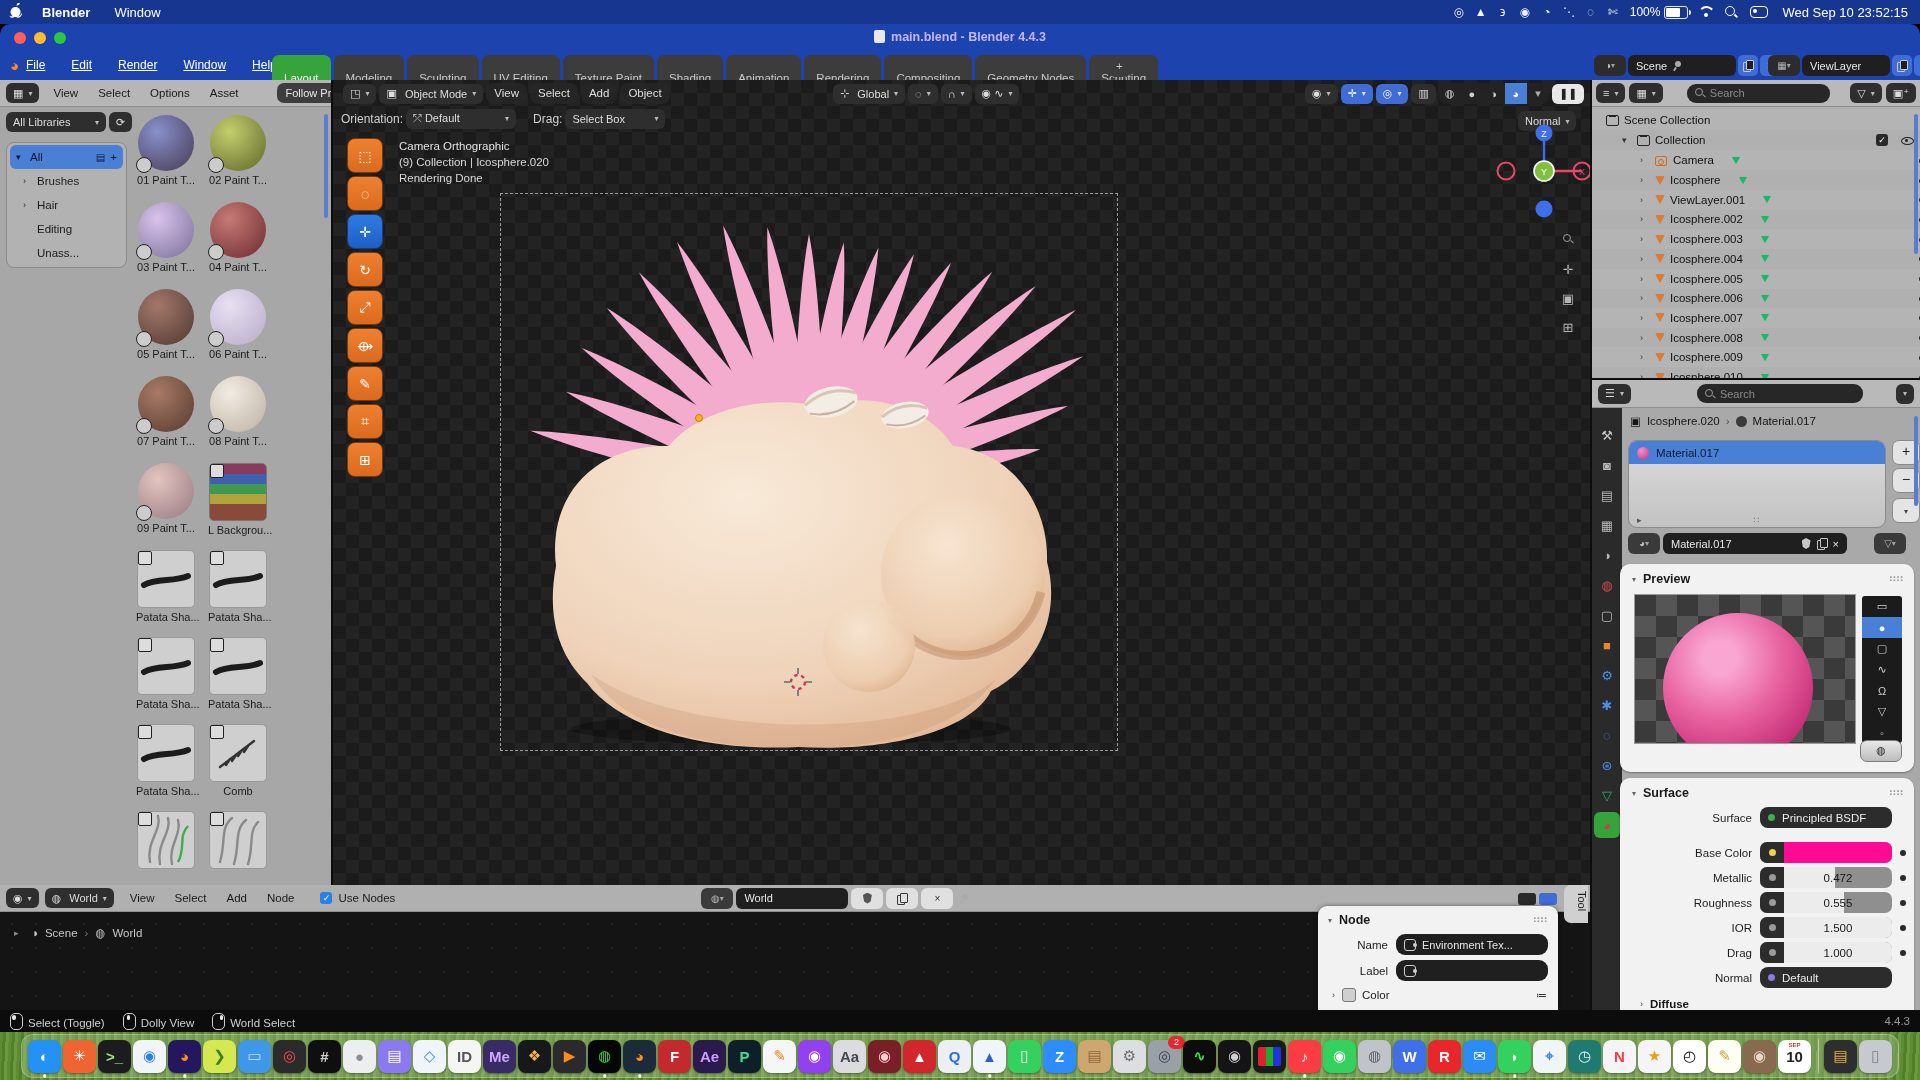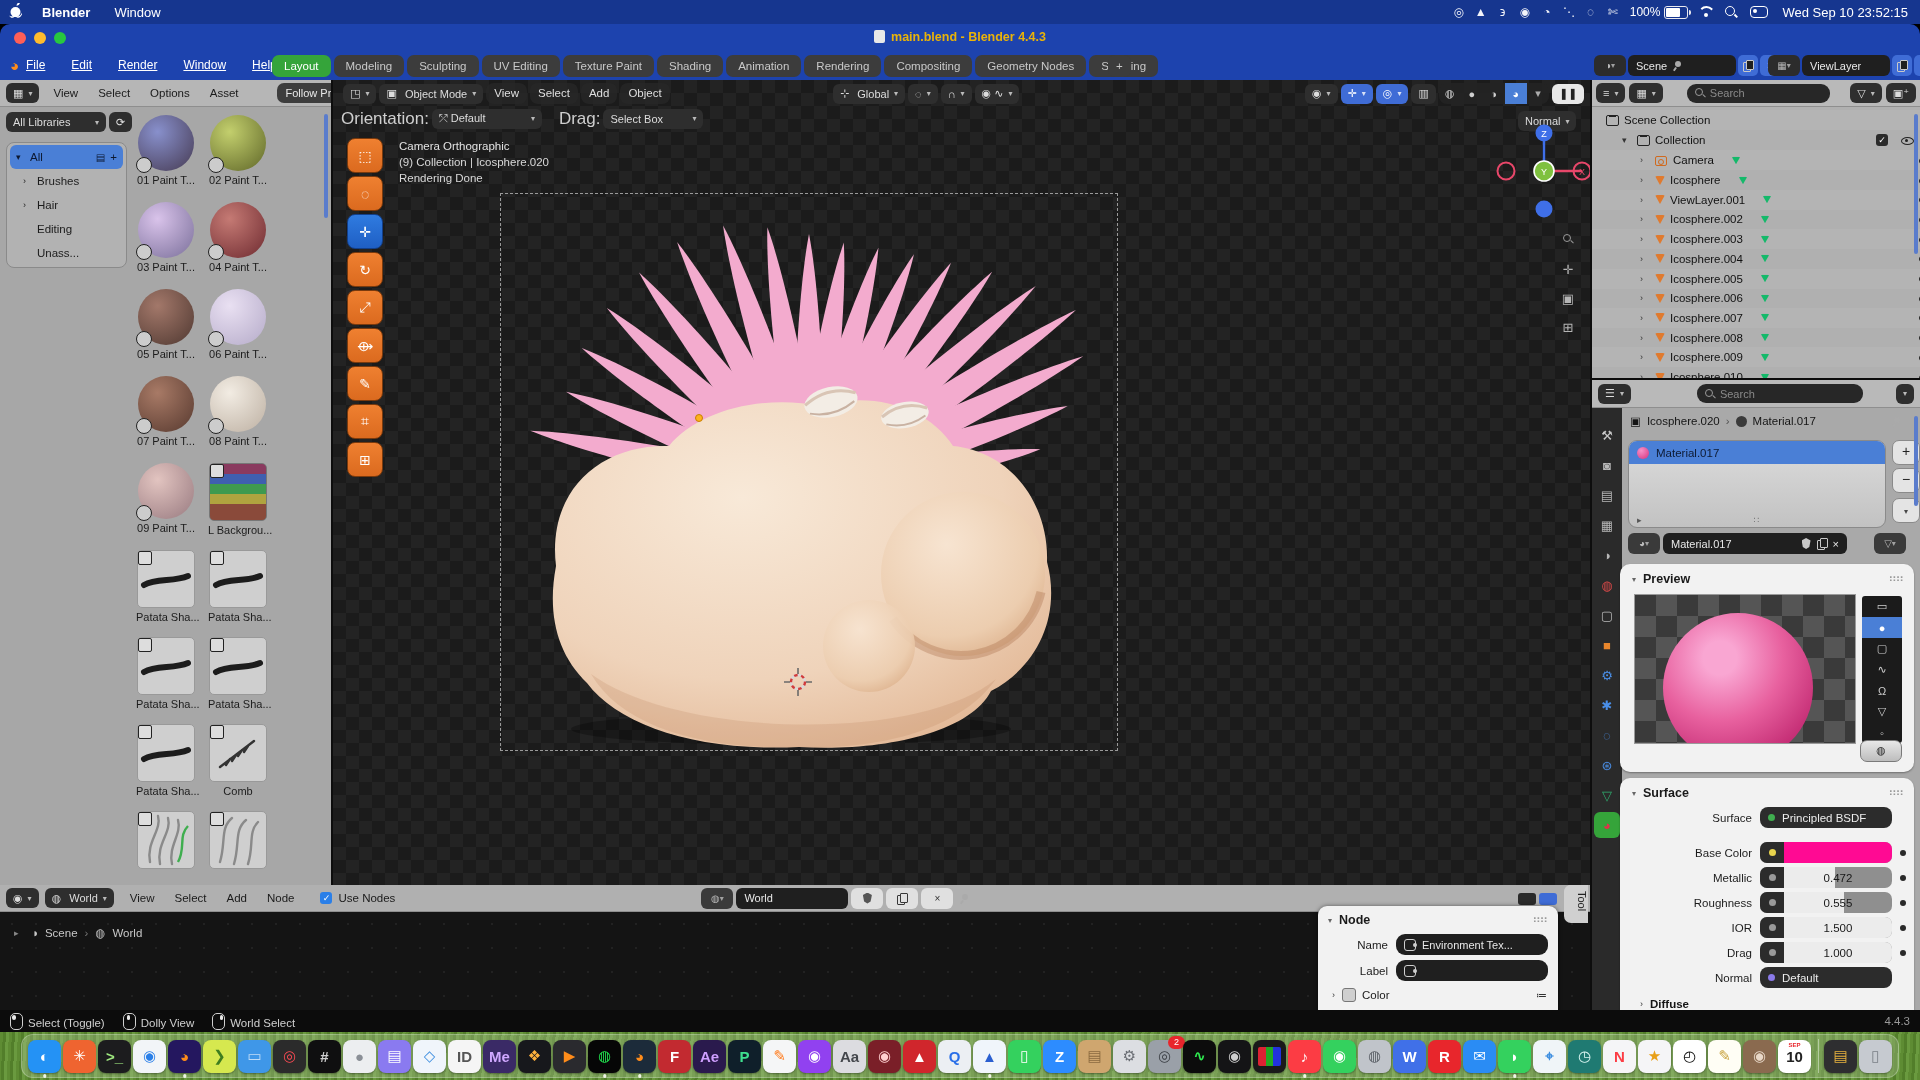--- a/index.html
+++ b/index.html
@@ -22,28 +22,28 @@
   .wifi::after{content:"";position:absolute;left:5.5px;top:7px;width:4px;height:4px;background:#fff;border-radius:50%;}
   .magw{width:13px;height:13px;position:relative;margin:0 6px;}
   .magw::before{content:"";position:absolute;left:0;top:0;width:8px;height:8px;border:1.6px solid #fff;border-radius:50%;}
   .magw::after{content:"";position:absolute;left:9px;top:9px;width:4px;height:1.6px;background:#fff;transform:rotate(45deg);}
   .ccen{width:16px;height:10px;border:1.4px solid #fff;border-radius:4px;margin:0 6px;position:relative;}
   .ccen::before{content:"";position:absolute;left:2px;top:1.5px;width:4px;height:4px;background:#fff;border-radius:50%;}
   #menubar .clock{padding:0 12px 0 8px;white-space:nowrap;}
   
   #titlebar{position:absolute;left:0;top:24px;width:1920px;height:28px;background:#1d43ae;border-radius:10px 10px 0 0;}
   .tl{position:absolute;top:8px;width:12px;height:12px;border-radius:50%;}
-  #titlebar .title{position:absolute;left:0;right:0;top:6px;text-align:center;color:#eab308;font-size:12.5px;font-weight:bold;}
+  #titlebar .title{position:absolute;left:0;right:0;top:6px;text-align:center;color:#c4b5fd;font-size:12.5px;font-weight:bold;}
   #titlebar .title .doc{display:inline-block;width:11px;height:13px;background:#e8e8e8;border-radius:2px;margin-right:6px;vertical-align:-2px;}
   
   #topbar{position:absolute;left:0;top:52px;width:1920px;height:28px;background:#1d43ae;color:#fff;font-size:12px;}
   #topbar .logo{position:absolute;left:10px;top:5px;color:#ff8c1a;font-size:15px;}
   #topbar .tmenu{position:absolute;top:6px;text-decoration:underline;}
   .tabs{position:absolute;left:272px;top:3px;display:flex;gap:3px;}
-  .tab{height:22px;line-height:22px;padding:0 12px;border-radius:7px;background:#3c3c3c;color:#c9c9c9;font-size:11.5px;}
+  .tab{height:22px;line-height:22px;padding:12px 12px;border-radius:7px;background:#3c3c3c;color:#c9c9c9;font-size:11.5px;}
   .tab.active{background:#35a43a;color:#fff;}
   .tab.plus{padding:0 8px;}
   
   .svl{position:absolute;top:3px;height:21px;display:flex;align-items:center;gap:2px;}
   .pillico{height:21px;min-width:26px;background:#2c2c2c;border-radius:6px;color:#bbb;font-size:10px;
     display:flex;align-items:center;justify-content:center;padding:0 3px;}
   .dfield{height:21px;background:#1f1f1f;border-radius:6px;color:#e8e8e8;font-size:11px;display:flex;align-items:center;padding:0 8px;gap:6px;}
   .bluebtn{height:21px;width:20px;background:#3f6cd6;border-radius:5px;color:#fff;font-size:10px;display:flex;align-items:center;justify-content:center;}
   .i-pin{display:inline-block;width:9px;height:9px;position:relative;}
   .i-pin::before{content:"";position:absolute;left:2px;top:0;width:6px;height:6px;border-radius:50%;background:#aaa;}
@@ -74,21 +74,21 @@
   .badge-sq{position:absolute;left:0px;top:0px;width:12px;height:12px;border-radius:2px;background:#ddd;border:1.5px solid #222;}
   .t-texture{background:linear-gradient(180deg,#8a3a5f 0 18%,#3f5fb0 18% 36%,#3f9a4f 36% 54%,#b0a43f 54% 72%,#8a4a3a 72% 100%);border:1px solid #777;}
   .t-brush,.t-comb,.t-hair1,.t-hair2{background:#cfcfcf;border:1px solid #999;}
   .alabel{text-align:center;font-size:11px;color:#1c1c1c;margin-top:3px;white-space:nowrap;}
   .vscroll{position:absolute;width:4px;border-radius:2px;background:#5a7ccc;}
   
   #viewport{position:absolute;left:333px;top:0;width:1257px;height:805px;background:#1c1c1c;overflow:hidden;
     background-image:conic-gradient(#232323 0 90deg,#1b1b1b 0 180deg,#232323 0 270deg,#1b1b1b 0);background-size:26px 26px;}
   .vph{position:absolute;top:3px;height:21px;display:flex;align-items:center;gap:3px;}
   .vmenu{color:#dfdfdf;font-size:11.5px;padding:0 8px;height:21px;line-height:21px;background:rgba(40,40,40,.75);border-radius:8px;}
-  .vlabel{color:#cfcfcf;font-size:17px;}
+  .vlabel{color:#cfcfcf;font-size:12px;}
   .toolcol{position:absolute;left:14px;top:58px;width:34px;display:flex;flex-direction:column;gap:3px;}
   .tbtn{width:34px;height:33px;border-radius:8px;background:linear-gradient(#ef8030,#db6a1f);border:1px solid #7a3a0d;
     color:#fff;display:flex;align-items:center;justify-content:center;font-size:14px;}
   .tbtn.active{background:linear-gradient(#2f7be0,#1f5fc4);border-color:#123f8a;}
   .ovtext{position:absolute;left:66px;color:#d8d8d8;font-size:11.5px;}
   .camreg{position:absolute;left:167px;top:113px;width:618px;height:558px;border:1px dashed #9a9a9a;box-sizing:border-box;}
   .gizmo{position:absolute;left:1156px;top:36px;}
   .navico{position:absolute;left:1224px;color:#b5b5b5;font-size:13px;width:22px;text-align:center;}
   .shadegrp{display:flex;background:rgba(35,35,35,.9);border-radius:8px;overflow:hidden;}
   .shadegrp span{width:22px;height:21px;display:flex;align-items:center;justify-content:center;color:#cfcfcf;font-size:11px;}

